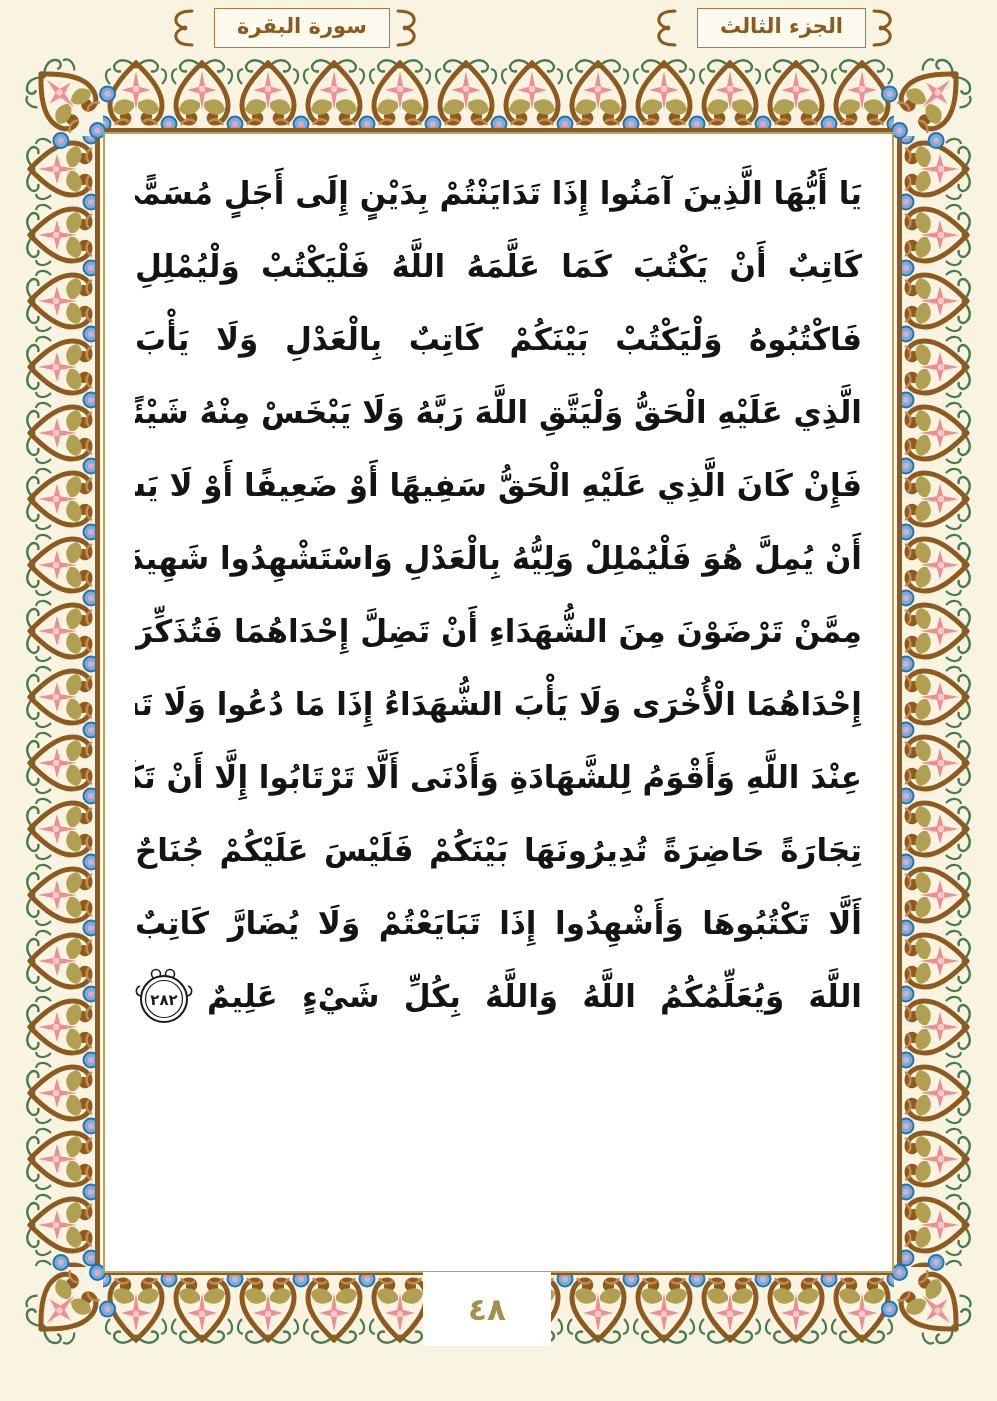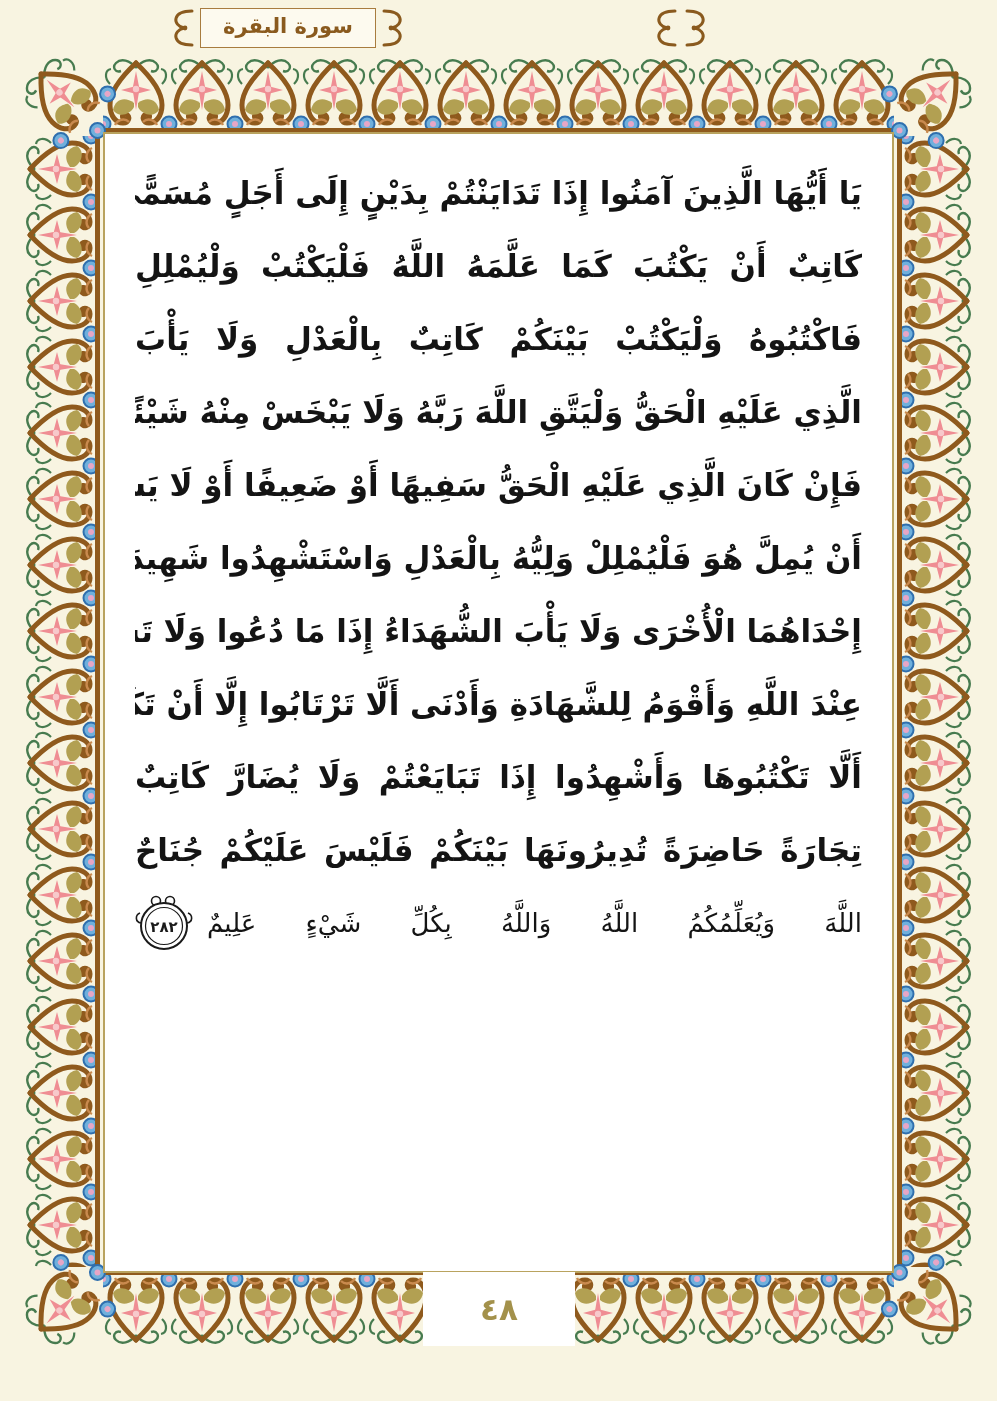--- a/index.html
+++ b/index.html
@@ -16,20 +16,21 @@
   .cartouche-surah { left:162px; }
   .cartouche-juz   { left:645px; }
   .cartouche-box {
     border:1.5px solid #a87c3f;
     background:#fdfaef;
     color:#8a5a1e;
     font-weight:bold;
     font-size:21px;
     line-height:1;
     padding:7px 22px 10px;
+    margin-left:14px;
   }
   .bracket { display:block; }
 
   
   .border-svg { position:absolute; left:25px; top:58px; }
 
   
   .text-panel {
     position:absolute;
     left:103px; top:132px;
@@ -47,31 +48,31 @@
     color:#141414;
     text-align:justify;
     text-align-last:justify;
     overflow:hidden;
     white-space:nowrap;
   }
   .line-last { display:flex; align-items:center; gap:14px; }
   .line-last .line-text {
     flex:1;
     height:73px; line-height:75px;
-    font-size:26px; font-weight:normal; color:#141414;
+    font-size:31px; font-weight:bold; color:#141414;
     text-align:justify; text-align-last:justify;
     overflow:hidden; white-space:nowrap;
   }
   .medallion { flex:0 0 auto; width:58px; height:60px; }
 
   
   .page-number-box {
     position:absolute;
     left:423px; top:1272px;
-    width:152px; height:74px;
+    width:128px; height:74px;
     background:#ffffff;
     display:flex; align-items:center; justify-content:center;
     color:#a3914b;
     font-size:31px;
     font-weight:bold;
   }
 </style>
 </head>
 <body>
 
@@ -85,20 +86,21 @@
     <path d="M4,3 C24,3 24,17 12,20 C24,23 24,37 4,37" fill="none" stroke="#8a5a1e" stroke-width="3" stroke-linecap="round"></path>
     <circle cx="11" cy="20" r="2.4" fill="#8a5a1e"></circle>
   </svg>
 </div>
 
 <div class="cartouche cartouche-juz">
   <svg class="bracket" width="34" height="40" viewBox="0 0 34 40">
     <path d="M30,3 C10,3 10,17 22,20 C10,23 10,37 30,37" fill="none" stroke="#8a5a1e" stroke-width="3" stroke-linecap="round"></path>
     <circle cx="23" cy="20" r="2.4" fill="#8a5a1e"></circle>
   </svg>
+  <div class="cartouche-box">الجزء الثالث</div>
   <svg class="bracket" width="34" height="40" viewBox="0 0 34 40">
     <path d="M4,3 C24,3 24,17 12,20 C24,23 24,37 4,37" fill="none" stroke="#8a5a1e" stroke-width="3" stroke-linecap="round"></path>
     <circle cx="11" cy="20" r="2.4" fill="#8a5a1e"></circle>
   </svg>
 </div>
 
 <svg class="border-svg" width="947" height="1287" viewBox="0 0 947 1287">
   <defs>
     <g id="motif">
 
@@ -170,24 +172,25 @@
   <circle cx="874.5" cy="1214.5" r="3" fill="#e7a6c6"></circle>
 </svg>
 
 <div class="text-panel">
   <div class="line">يَا أَيُّهَا الَّذِينَ آمَنُوا إِذَا تَدَايَنْتُمْ بِدَيْنٍ إِلَى أَجَلٍ مُسَمًّى</div>
   <div class="line">كَاتِبٌ أَنْ يَكْتُبَ كَمَا عَلَّمَهُ اللَّهُ فَلْيَكْتُبْ وَلْيُمْلِلِ</div>
   <div class="line">فَاكْتُبُوهُ وَلْيَكْتُبْ بَيْنَكُمْ كَاتِبٌ بِالْعَدْلِ وَلَا يَأْبَ</div>
   <div class="line">الَّذِي عَلَيْهِ الْحَقُّ وَلْيَتَّقِ اللَّهَ رَبَّهُ وَلَا يَبْخَسْ مِنْهُ شَيْئًا</div>
   <div class="line">فَإِنْ كَانَ الَّذِي عَلَيْهِ الْحَقُّ سَفِيهًا أَوْ ضَعِيفًا أَوْ لَا يَسْتَطِيعُ</div>
   <div class="line">أَنْ يُمِلَّ هُوَ فَلْيُمْلِلْ وَلِيُّهُ بِالْعَدْلِ وَاسْتَشْهِدُوا شَهِيدَيْنِ</div>
+  <div class="line">مِمَّنْ تَرْضَوْنَ مِنَ الشُّهَدَاءِ أَنْ تَضِلَّ إِحْدَاهُمَا فَتُذَكِّرَ</div>
   <div class="line">إِحْدَاهُمَا الْأُخْرَى وَلَا يَأْبَ الشُّهَدَاءُ إِذَا مَا دُعُوا وَلَا تَسْأَمُوا</div>
   <div class="line">عِنْدَ اللَّهِ وَأَقْوَمُ لِلشَّهَادَةِ وَأَدْنَى أَلَّا تَرْتَابُوا إِلَّا أَنْ تَكُونَ</div>
+  <div class="line">تِجَارَةً حَاضِرَةً تُدِيرُونَهَا بَيْنَكُمْ فَلَيْسَ عَلَيْكُمْ جُنَاحٌ</div>
   <div class="line">أَلَّا تَكْتُبُوهَا وَأَشْهِدُوا إِذَا تَبَايَعْتُمْ وَلَا يُضَارَّ كَاتِبٌ</div>
-  <div class="line">تِجَارَةً حَاضِرَةً تُدِيرُونَهَا بَيْنَكُمْ فَلَيْسَ عَلَيْكُمْ جُنَاحٌ</div>
 
   <div class="line line-last">
     <span class="line-text">اللَّهَ وَيُعَلِّمُكُمُ اللَّهُ وَاللَّهُ بِكُلِّ شَيْءٍ عَلِيمٌ</span>
     <svg class="medallion" viewBox="0 0 58 60">
       <circle cx="21" cy="8" r="4.5" fill="#ffffff" stroke="#1a1a1a" stroke-width="1.6"></circle>
       <circle cx="35" cy="8" r="4.5" fill="#ffffff" stroke="#1a1a1a" stroke-width="1.6"></circle>
       <path d="M5,20 c-5,2 -5,9 1,10" fill="none" stroke="#1a1a1a" stroke-width="1.6"></path>
       <path d="M53,20 c5,2 5,9 -1,10" fill="none" stroke="#1a1a1a" stroke-width="1.6"></path>
       <circle cx="29" cy="33" r="23" fill="#ffffff" stroke="#1a1a1a" stroke-width="2"></circle>
       <circle cx="29" cy="33" r="18.5" fill="none" stroke="#1a1a1a" stroke-width="1.2"></circle>

